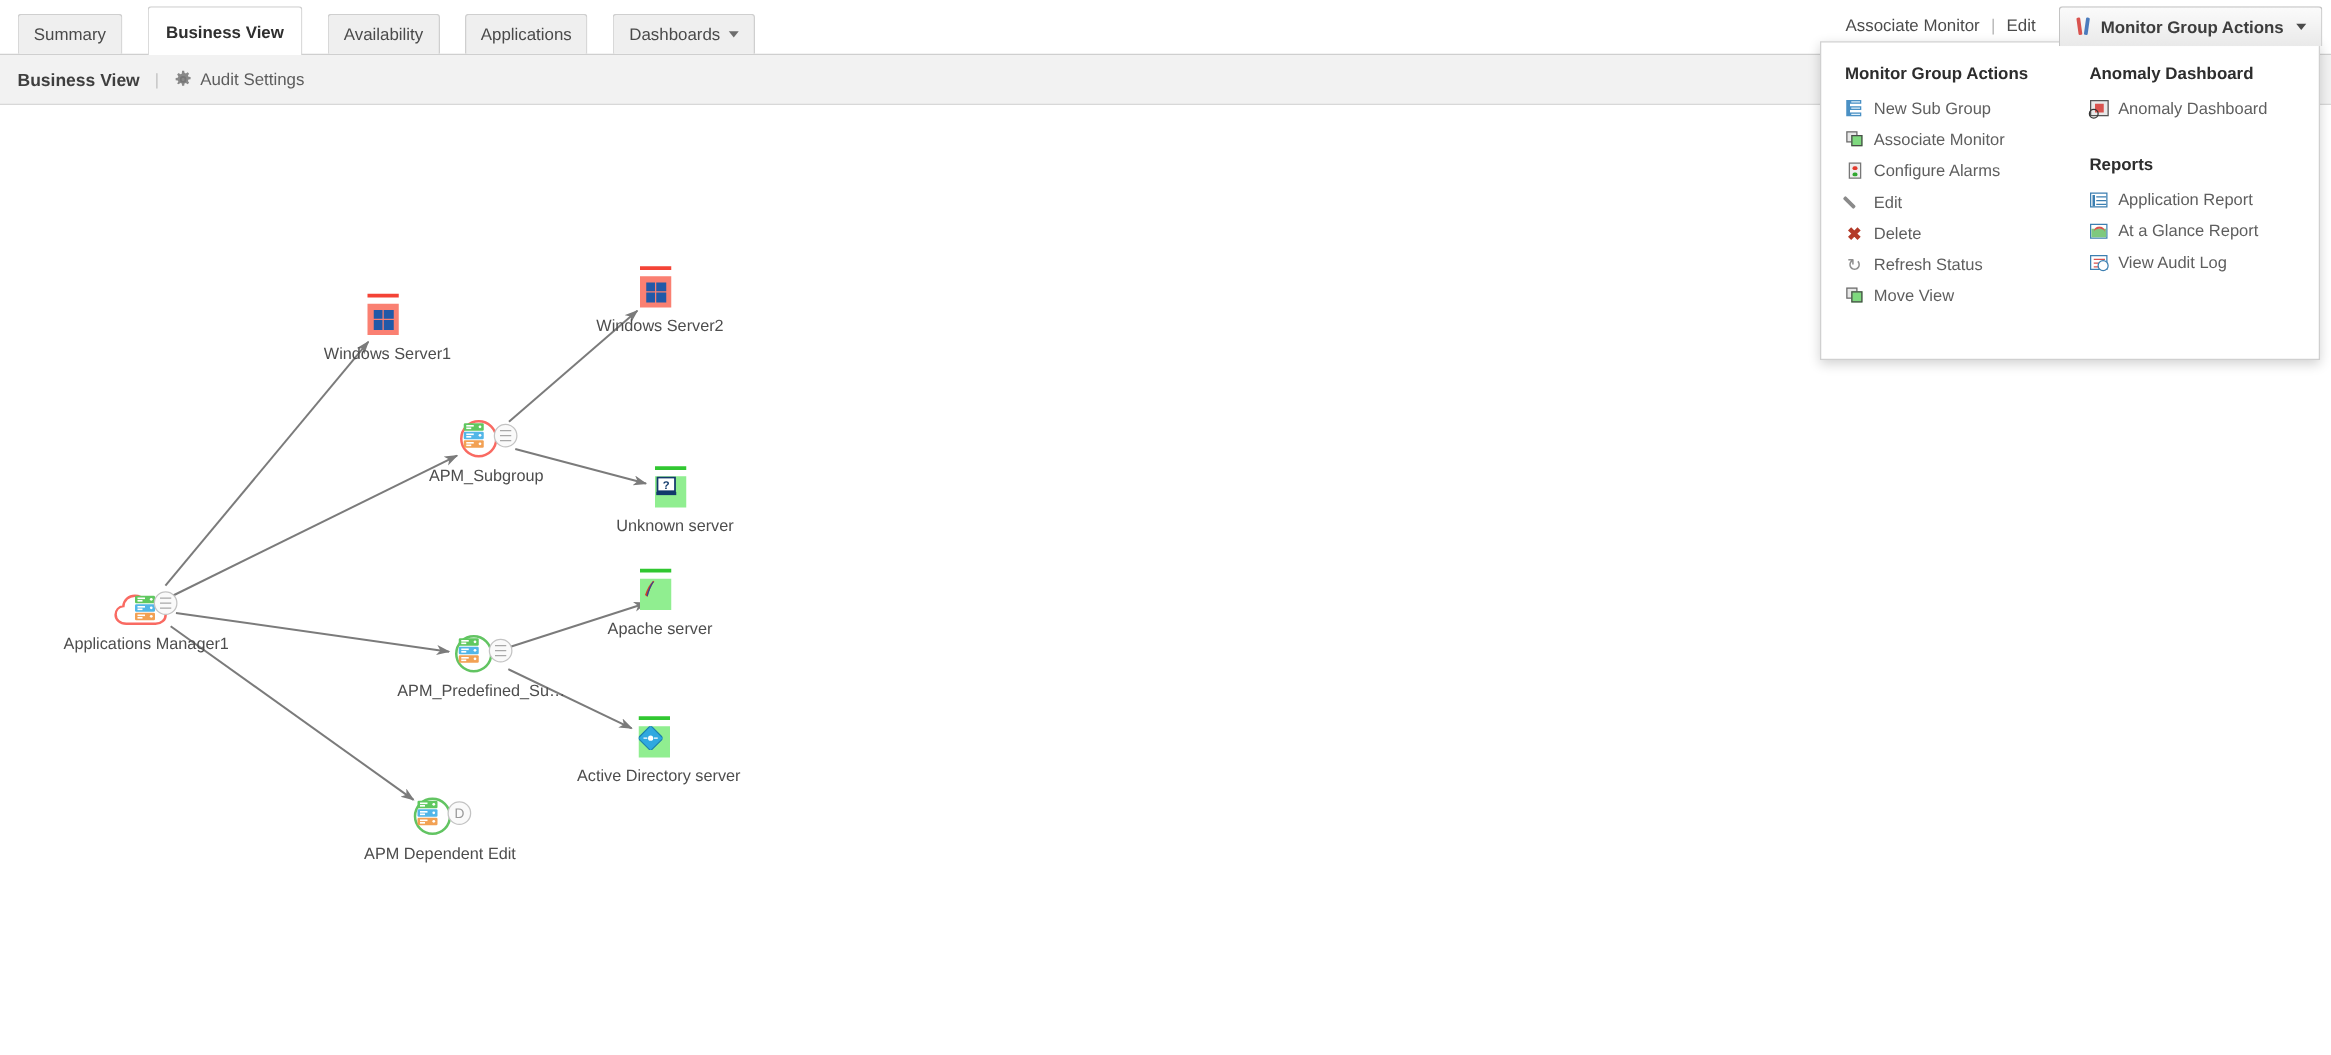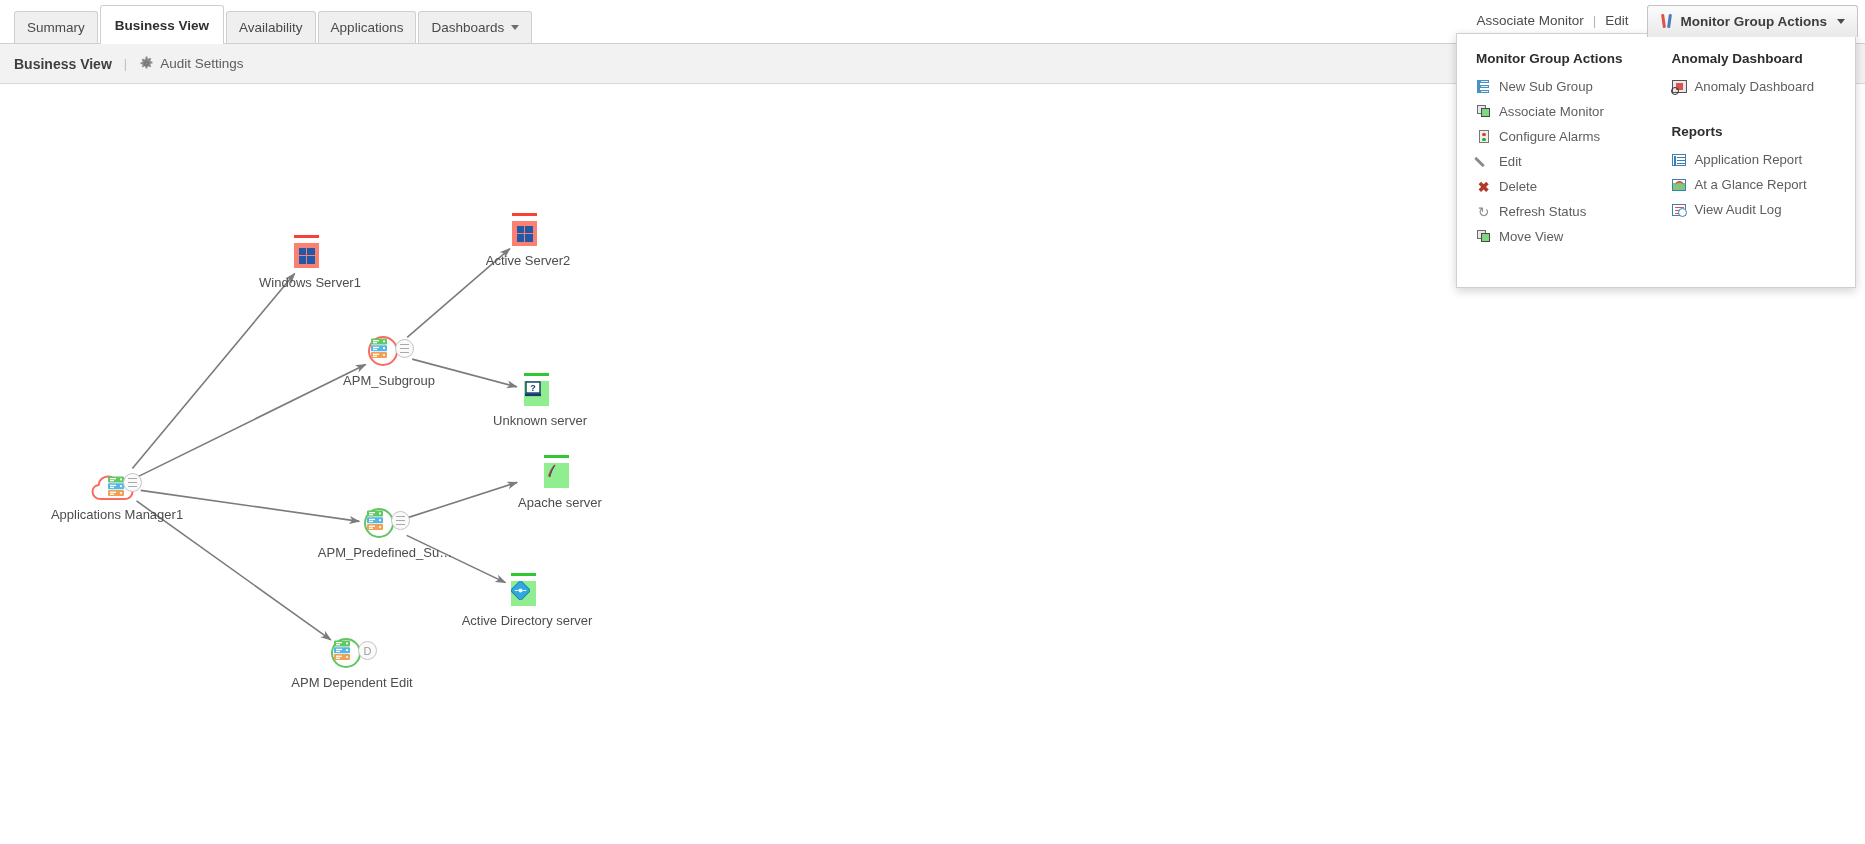--- a/index.html
+++ b/index.html
@@ -12,21 +12,21 @@
     overflow:hidden;
     position:relative;
   }
   
   .tabbar{
     position:absolute;left:0;top:0;width:1865px;height:44px;
     background:#ffffff;
     border-bottom:1px solid #cfcfcf;
     box-sizing:border-box;
   }
-  .tabs{position:absolute;left:14px;top:5px;display:flex;align-items:flex-end;gap:2px;}
+  .tabs{position:absolute;left:14px;top:5px;display:flex;align-items:flex-end;gap:20px;}
   .tab{
     background:#efefef;
     border:1px solid #cfcfcf;
     border-bottom:none;
     border-radius:3px 3px 0 0;
     height:31px;
     padding:0 12px;
     display:flex;align-items:center;
     font-size:13.5px;color:#4a4a4a;
     cursor:pointer;
@@ -413,21 +413,21 @@
           <div class="statusbar red"></div>
           <div class="devtile red">
             <span class="winlogo">
               <i></i>
               <i></i>
               <i></i>
               <i></i>
             </span>
           </div>
         </div>
-        <div class="label">Active Server2</div>
+        <div class="label">Windows Server2</div>
       </div>
       <div class="node" style="left: 389px; top: 268px;">
         <div class="glyphwrap">
           <div class="grpcircle red">
             <span>
               <svg width="19" height="21" viewBox="0 0 19 21">
                 <rect x="1" y="0.5" width="16" height="6" rx="1" fill="#5fc85f"></rect>
                 <rect x="1" y="7.3" width="16" height="6" rx="1" fill="#52b6e8"></rect>
                 <rect x="1" y="14.1" width="16" height="6" rx="1" fill="#f2a154"></rect>
                 <rect x="3" y="2" width="6" height="1.3" fill="#ffffff"></rect>
@@ -458,21 +458,21 @@
           <div class="devtile green">
             <svg width="18" height="17" viewBox="0 0 18 17">
               <rect x="2" y="1" width="14" height="11" fill="#ffffff" stroke="#123a6b" stroke-width="1.4"></rect>
               <text x="9" y="10" font-size="9" font-weight="bold" text-anchor="middle" fill="#123a6b" font-family="Liberation Sans, sans-serif">?</text>
               <rect x="1" y="12.5" width="16" height="2.6" fill="#123a6b"></rect>
             </svg>
           </div>
         </div>
         <div class="label">Unknown server</div>
       </div>
-      <div class="node" style="left: 560px; top: 390px;">
+      <div class="node" style="left: 528px; top: 390px;">
         <div class="glyphwrap">
           <div class="statusbar green"></div>
           <div class="devtile green">
             <svg width="15" height="17" viewBox="0 0 15 17">
               <path d="M10.5 1.5C8 4 5.5 8 4 13l2 1.5C7 10 9 5.5 11.5 2.2z" fill="#d0402c"></path>
               <path d="M10.2 2.2C8.2 5 6.4 9 5.3 13.3l.9.7C7.3 9.8 9 5.6 11 2.6z" fill="#2d4a96"></path>
             </svg>
           </div>
         </div>
         <div class="label">Apache server</div>

